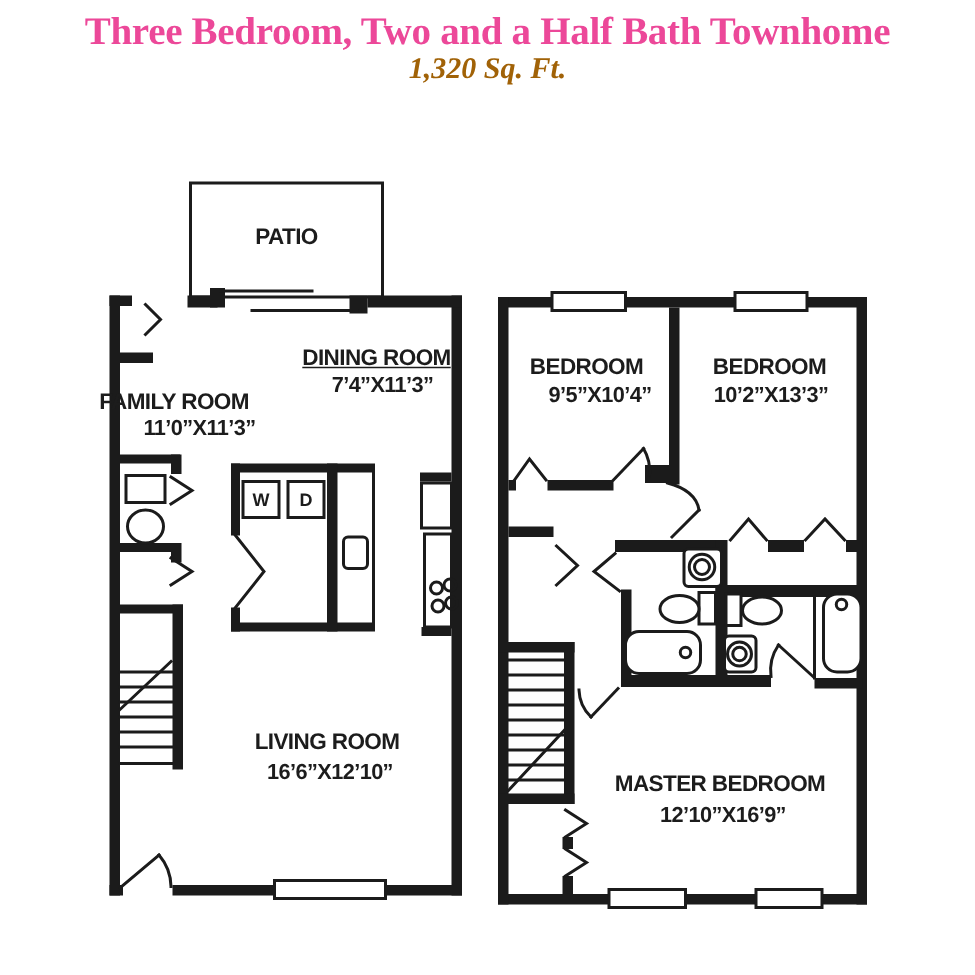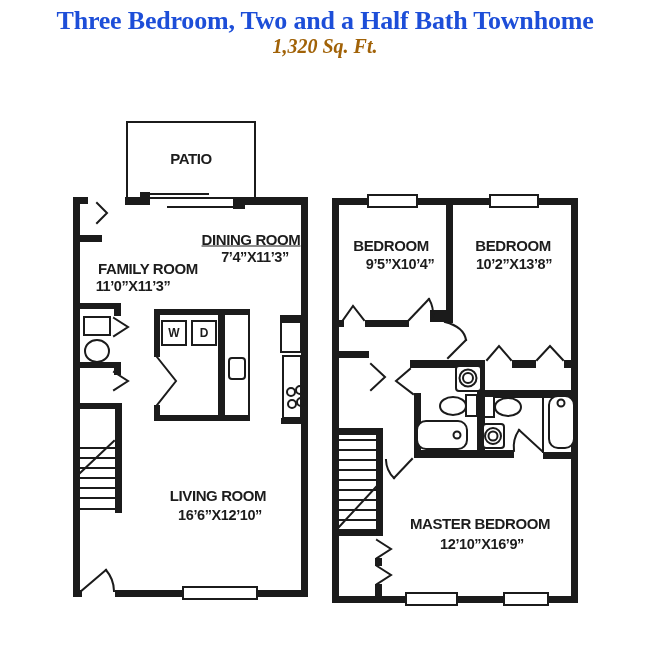--- a/index.html
+++ b/index.html
@@ -2,21 +2,21 @@
 <html><head>
 <meta charset="utf-8">
 <style>
   html,body{margin:0;padding:0;}
   body{
     width:650px;height:650px;background:#ffffff;position:relative;overflow:hidden;
     font-family:"Liberation Sans",sans-serif;
   }
   .title{
     position:absolute;left:0;top:6px;width:650px;text-align:center;
-    font-family:"Liberation Serif",serif;font-weight:bold;font-size:26px;color:#1d4ed8;
+    font-family:"Liberation Serif",serif;font-weight:bold;font-size:26px;color:#ec4899;
     letter-spacing:-0.2px;
   }
   .subtitle{
     position:absolute;left:0;top:35px;width:650px;text-align:center;
     font-family:"Liberation Serif",serif;font-style:italic;font-weight:bold;font-size:20px;color:#a16207;
   }
   svg{position:absolute;left:0;top:0;}
   .w{fill:#1b1b1b;}
   .ln{stroke:#1b1b1b;stroke-width:2;fill:none;stroke-linecap:square;}
   .fx{stroke:#1b1b1b;stroke-width:2;fill:#ffffff;}
@@ -207,32 +207,32 @@
       <line class="ln" x1="339" y1="500" x2="376" y2="500"></line>
       <line class="ln" x1="339" y1="510" x2="376" y2="510"></line>
       <line class="ln" x1="339" y1="520" x2="376" y2="520"></line>
       <line class="ln" x1="339" y1="527" x2="376" y2="487"></line>
     </g>
   </g>
 </svg>
 
 <div class="lbl patio" style="left:191px;top:158px;">PATIO</div>
 
-<div class="lbl" style="left:148px;top:268px;text-align:right;">FAMILY ROOM</div>
+<div class="lbl" style="left:116px;top:268px;text-align:right;">FAMILY ROOM</div>
 <div class="lbl dims" style="left:133px;top:286px;">11’0”X11’3”</div>
 
 <div class="lbl" style="left:251px;top:239px;text-decoration:underline;">DINING ROOM</div>
 <div class="lbl dims" style="left:255px;top:257px;">7’4”X11’3”</div>
 
 <div class="lbl" style="left:218px;top:495px;">LIVING ROOM</div>
 <div class="lbl dims" style="left:220px;top:515px;">16’6”X12’10”</div>
 
 <div class="lbl small" style="left:174px;top:333px;">W</div>
 <div class="lbl small" style="left:204px;top:333px;">D</div>
 
 <div class="lbl" style="left:391px;top:245px;">BEDROOM</div>
 <div class="lbl dims" style="left:392px;top:264px;padding-left:16px;">9’5”X10’4”</div>
 
 <div class="lbl" style="left:513px;top:245px;">BEDROOM</div>
-<div class="lbl dims" style="left:514px;top:264px;">10’2”X13’8”</div>
+<div class="lbl dims" style="left:514px;top:264px;">10’2”X13’3”</div>
 
 <div class="lbl" style="left:480px;top:523px;">MASTER BEDROOM</div>
 <div class="lbl dims" style="left:482px;top:544px;">12’10”X16’9”</div>
 
 </body></html>

